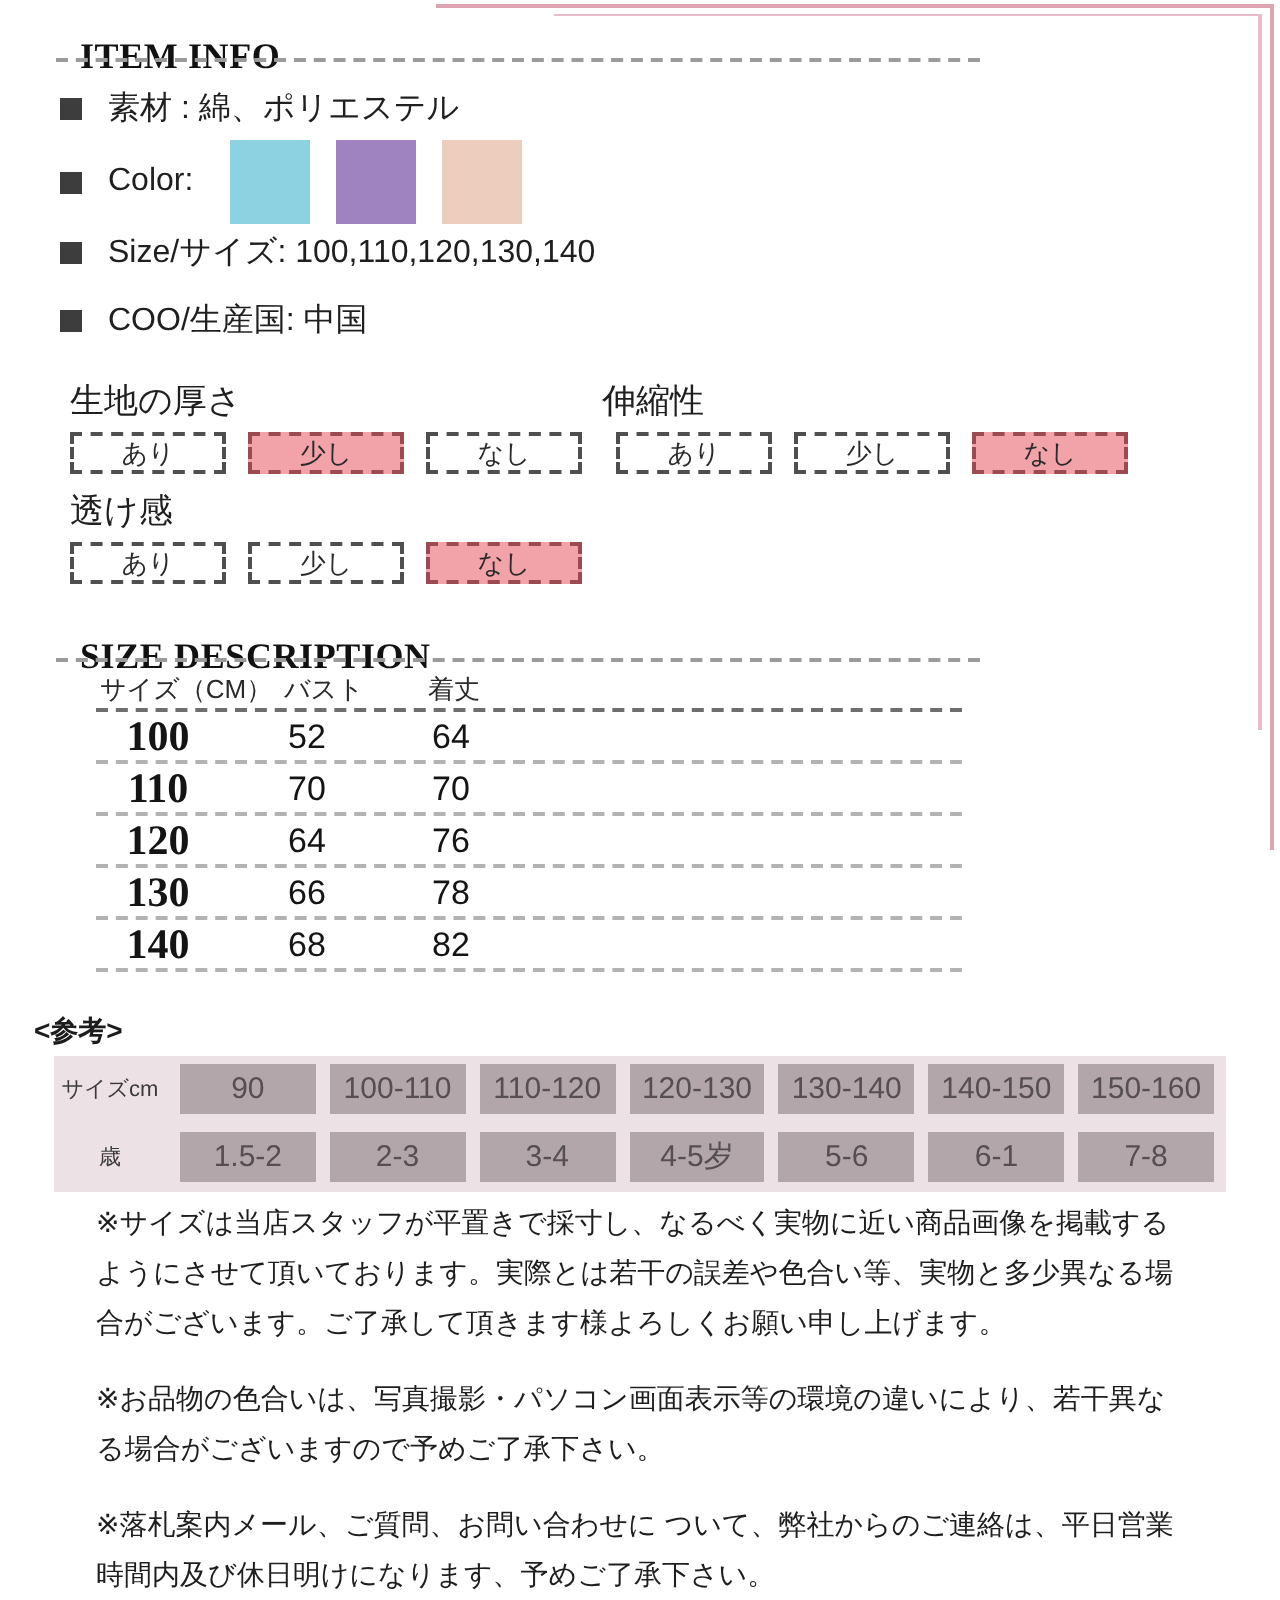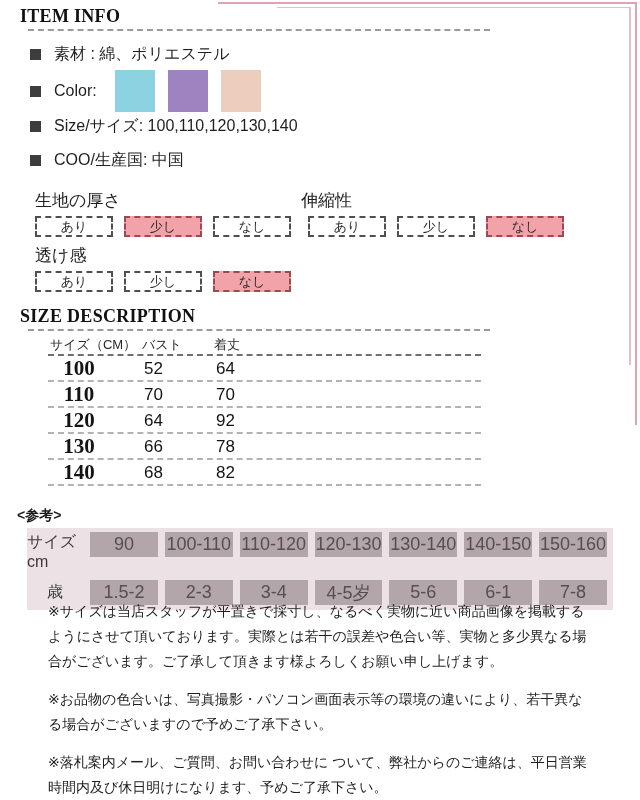--- a/index.html
+++ b/index.html
@@ -14,23 +14,23 @@
     position: absolute; left: 218px; top: 2px; width: 419px; height: 423px;
     border-top: 2px solid var(--frame-outer-pink, #dda5b2);
     border-right: 2px solid var(--frame-outer-pink, #dda5b2);
   }
   .frame-inner {
     position: absolute; left: 277px; top: 7px; width: 354px; height: 358px;
     border-top: 1px solid var(--frame-inner-pink, #e8bcc8);
     border-right: 2px solid var(--frame-inner-pink, #e8bcc8);
   }
   .serif-title {
-    position: absolute; left: 20px;
+    position: absolute; left: 40px;
     font-family: "Liberation Serif", "DejaVu Serif", serif;
-    font-weight: bold; font-size: 18px; letter-spacing: .3px; color: #111;
+    font-weight: bold; font-size: 18px; letter-spacing: .3px; color: #111; margin-top: 12px;
   }
   .dashed-rule { position: absolute; left: 28px; width: 462px; border-top: 2px dashed #9b9b9b; }
 
   .spec-row { position: absolute; left: 30px; display: flex; align-items: center; font-size: 16px; color: #1f1f1f; }
   .bullet { width: 11px; height: 11px; background: #3d3d3d; margin-right: 13px; flex: 0 0 auto; }
   .swatches { display: flex; gap: 13px; margin-left: 18px; }
   .swatch { width: 40px; height: 42px; }
 
   .attr { position: absolute; }
   .attr-name { font-size: 17px; color: #1f1f1f; }
@@ -50,25 +50,25 @@
   .st-size { width: 62px; text-align: center; font-family: "Liberation Serif", "DejaVu Serif", serif; font-weight: bold; font-size: 21px; }
   .st-val { padding-left: 4px; }
 
   .ref-label { position: absolute; left: 17px; top: 507px; font-size: 14px; font-weight: bold; color: #1c1c1c; }
   .ref-table {
     position: absolute; left: 27px; top: 528px; width: 586px;
     background: var(--ref-table-bg, #ece2e5);
     display: grid; grid-template-columns: 56px repeat(7, 1fr);
     gap: 9px 7px; padding: 4px 6px 5px 0; align-items: stretch;
   }
-  .ref-rowlabel { display: flex; align-items: center; justify-content: center; font-size: 16px; color: #3a3a3a; }
+  .ref-rowlabel { display: flex; align-items: center; justify-content: center; font-size: 11px; color: #3a3a3a; }
   .ref-cell {
     background: var(--ref-cell-bg, #b2a6aa); height: 25px;
     display: flex; align-items: center; justify-content: center;
-    font-size: 18px; color: #564e52;
+    font-size: 15px; color: #564e52;
   }
   .notes { position: absolute; left: 48px; top: 599px; width: 542px; font-size: 14px; line-height: 25px; color: #1e1e1e; }
   .notes p { margin: 0 0 13px 0; }
 </style>
 </head>
 <body>
 
 <div class="page">
 
   <div class="frame-outer"></div>
@@ -144,21 +144,21 @@
       <div class="st-val">64</div>
     </div>
     <div class="st-row st-data">
       <div class="st-size">110</div>
       <div class="st-val">70</div>
       <div class="st-val">70</div>
     </div>
     <div class="st-row st-data">
       <div class="st-size">120</div>
       <div class="st-val">64</div>
-      <div class="st-val">92</div>
+      <div class="st-val">76</div>
     </div>
     <div class="st-row st-data">
       <div class="st-size">130</div>
       <div class="st-val">66</div>
       <div class="st-val">78</div>
     </div>
     <div class="st-row st-data">
       <div class="st-size">140</div>
       <div class="st-val">68</div>
       <div class="st-val">82</div>

